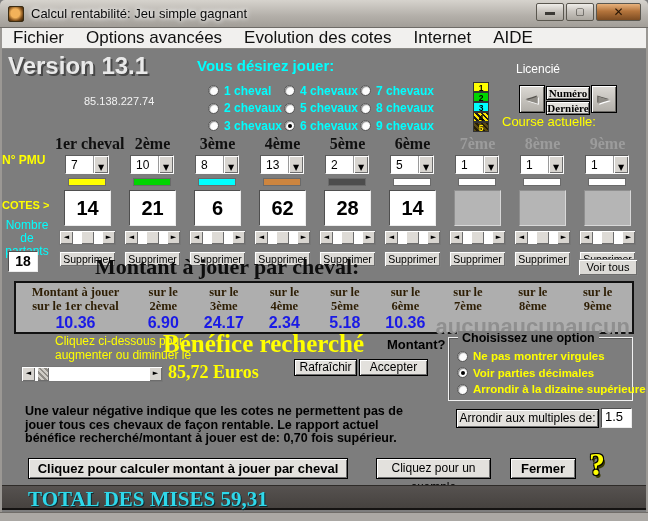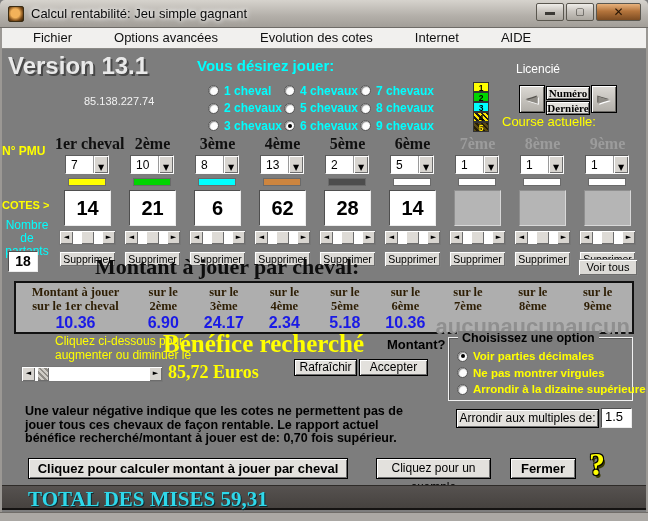--- a/index.html
+++ b/index.html
@@ -16,21 +16,21 @@
     border:1px solid #3a2c14; }
   #win-title { left:31px; top:6px; font-size:13px; color:#0a0a0a; text-shadow:0 0 4px #ffffff,0 0 6px #ffffff; white-space:nowrap; }
   .winbtn { top:3px; height:18px; border:1px solid #5a574f; border-radius:2px;
     background:linear-gradient(#efede9,#c9c5bf 45%,#aaa69f); color:#3c3a36;
     font-size:10px; line-height:16px; text-align:center; font-weight:bold; }
   #btn-min { left:536px; width:28px; }
   #btn-max { left:566px; width:28px; }
   #btn-close { left:596px; width:45px; background:linear-gradient(#e8b27c,#b4743c 45%,#7c4c22); color:#271505; font-size:12px; }
 
   #menubar { left:2px; top:28px; width:644px; height:21px; background:#f1f0ee; border-bottom:1px solid #8c8a86; display:flex; align-items:center; }
-  .mi { padding:0 11px; font-size:13px; color:#111; line-height:20px; white-space:nowrap;margin-left:20px; }
+  .mi { padding:0 11px; font-size:17px; color:#111; line-height:20px; white-space:nowrap; }
 
   .frame-l { left:0; top:28px; width:2px; height:493px; background:#9b9894; }
   .frame-r { left:646px; top:28px; width:2px; height:493px; background:#9b9894; }
 
   
   #version { left:8px; top:52px; font-family:Liberation Sans, sans-serif; font-weight:bold; font-size:24px; color:#e9e9e9; text-shadow:2px 2px 0 #474747; }
   #ip { left:84px; top:95px; font-size:11px; color:#f2f2f2; }
   #play-prompt { left:197px; top:57px; font-size:15px; font-weight:bold; color:var(--cyan); }
   #cheval-options { left:208px; top:82px; display:grid; grid-template-rows:repeat(3,17.5px); grid-auto-flow:column; grid-auto-columns:76px; }
   .chev { display:flex; align-items:center; gap:5px; cursor:default; }
@@ -66,21 +66,21 @@
     text-align:center; line-height:34px; font-weight:bold; font-size:20px; color:#000; }
   .inactive .cote { background:#b5b5b5; border-color:#8f8f8f #d8d8d8 #d8d8d8 #8f8f8f; }
   .hscroll { margin:4px 0 0 4px; width:57px; height:15px; display:flex; background:#fff; border:1px solid #777; }
   .sarr { width:13px; height:100%; background:#d8d5d0; box-shadow:inset 1px 1px 0 #fff,inset -1px -1px 0 #6d6d6d;
     font-family:"DejaVu Sans",sans-serif; font-size:7px; line-height:13px; text-align:center; color:#000; flex:0 0 13px; }
   .strack { flex:1; position:relative; }
   .sthumb { position:absolute; left:28%; top:0; width:13px; height:100%; background:#dedbd6; box-shadow:inset 1px 1px 0 #fff,inset -1px -1px 0 #6d6d6d; }
   .supbtn { display:block; margin:6px 0 0 4px; width:57px; height:16px; background:#dcdad6; border:1px solid #808080;
     box-shadow:inset 1px 1px 0 #fff,inset -1px -1px 0 #6d6d6d; font-size:10.5px; color:#000; text-align:center; line-height:14px; }
 
-  #pmu-label { left:2px; top:144px; font-size:12px; font-weight:bold; color:var(--yellow); }
+  #pmu-label { left:2px; top:153px; font-size:12px; font-weight:bold; color:var(--yellow); }
   #cotes-label { left:2px; top:199px; font-size:11px; font-weight:bold; color:var(--yellow); }
   #partants-label { left:0; top:219px; width:54px; text-align:center; font-size:12px; color:var(--cyan); white-space:pre-line; line-height:13px; }
   #partants-value { left:8px; top:251px; width:30px; height:21px; background:#fff; border:1px solid; border-color:#4f4f4f #ececec #ececec #4f4f4f;
     font-weight:bold; font-size:14px; text-align:center; line-height:19px; color:#000; }
   #montant-heading { left:95px; top:254px; font-family:"Liberation Serif","DejaVu Serif",serif; font-weight:bold; font-size:22px; color:#0d0d0d; }
   #btn-voirtous { left:578px; top:259px; width:60px; height:17px; background:#dcdad6; border:1px solid #808080;
     box-shadow:inset 1px 1px 0 #fff,inset -1px -1px 0 #6d6d6d; font-size:11px; text-align:center; line-height:15px; color:#000; }
 
   
   #amounts-table { left:14px; top:281px; width:620px; height:53px; background:#aeaeae; border:2px solid #111; display:flex; padding:2px 2px 0 2px; }
@@ -452,28 +452,28 @@
 </div>
 <div id="ben-title" class="abs">Bénéfice recherché</div>
 <div id="ben-amount" class="abs">85,72 Euros</div>
 <div id="montant-q" class="abs">Montant?</div>
 <button id="btn-rafraichir" class="abs cmdbtn">Rafraîchir</button>
 <button id="btn-accepter" class="abs cmdbtn">Accepter</button>
 
 <div id="options-group" class="abs">
   <div id="options-title">Choisissez une option</div>
   <div id="option-radios">
+  <label class="chev">
+    <span class="radio"></span>
+    <span class="opt-label">Ne pas montrer virgules</span>
+  </label>
+
   <label class="chev checked">
     <span class="radio"></span>
     <span class="opt-label">Voir parties décimales</span>
-  </label>
-
-  <label class="chev">
-    <span class="radio"></span>
-    <span class="opt-label">Ne pas montrer virgules</span>
   </label>
 
   <label class="chev">
     <span class="radio"></span>
     <span class="opt-label">Arrondir à  la dizaine supérieure</span>
   </label>
 </div>
 </div>
 <button id="btn-round" class="abs cmdbtn">Arrondir aux multiples de:</button>
 <div id="round-input" class="abs">1.5</div>

